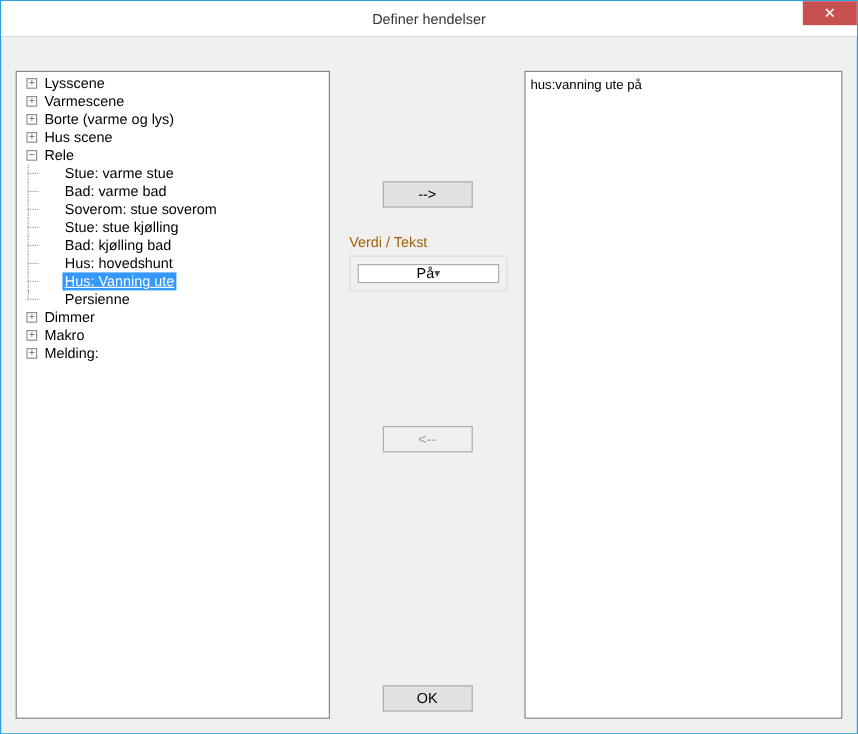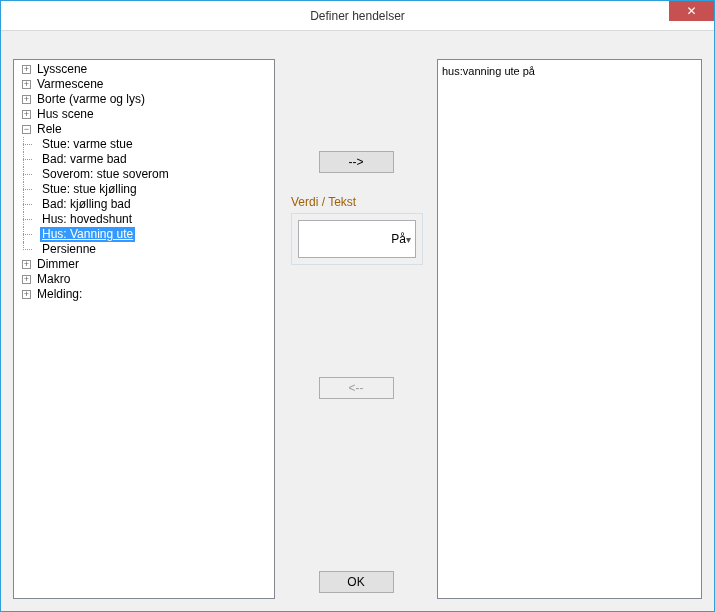--- a/index.html
+++ b/index.html
@@ -139,21 +139,21 @@
     position: absolute;
     left: 9px;
     top: 7px;
     width: 9px;
     border-top: 1px dotted #999;
   }
   .tree .children > li .row {
     padding-left: 0;
   }
   .tree .children.leaf > li .label {
-    margin-left: 4px;
+    margin-left: 16px;
   }
   .tree > ul > li > .row .expander { margin-left: 4px; }
 
   
   .btn {
     border: 1px solid #adadad;
     background: #e1e1e1;
     height: 22px;
     width: 75px;
     font-size: 12px;
@@ -174,26 +174,26 @@
     color: #a16207;
   }
   .fieldset {
     border: 1px solid #d5dfe5;
     width: 132px;
     padding: 6px;
     margin-left: 2px;
   }
   .select {
     width: 100%;
-    height: 38px;
+    height: 16px;
     border: 1px solid #abadb3;
     background: #fff;
     display: flex;
     align-items: center;
-    justify-content: flex-end;
+    justify-content: center;
     padding: 0 4px 0 4px;
     font-size: 12px;
   }
   .select .chev {
     font-size: 10px;
     color: #555;
   }
   .spacer-big { height: 112px; }
   .ok-row {
     margin-top: auto;

